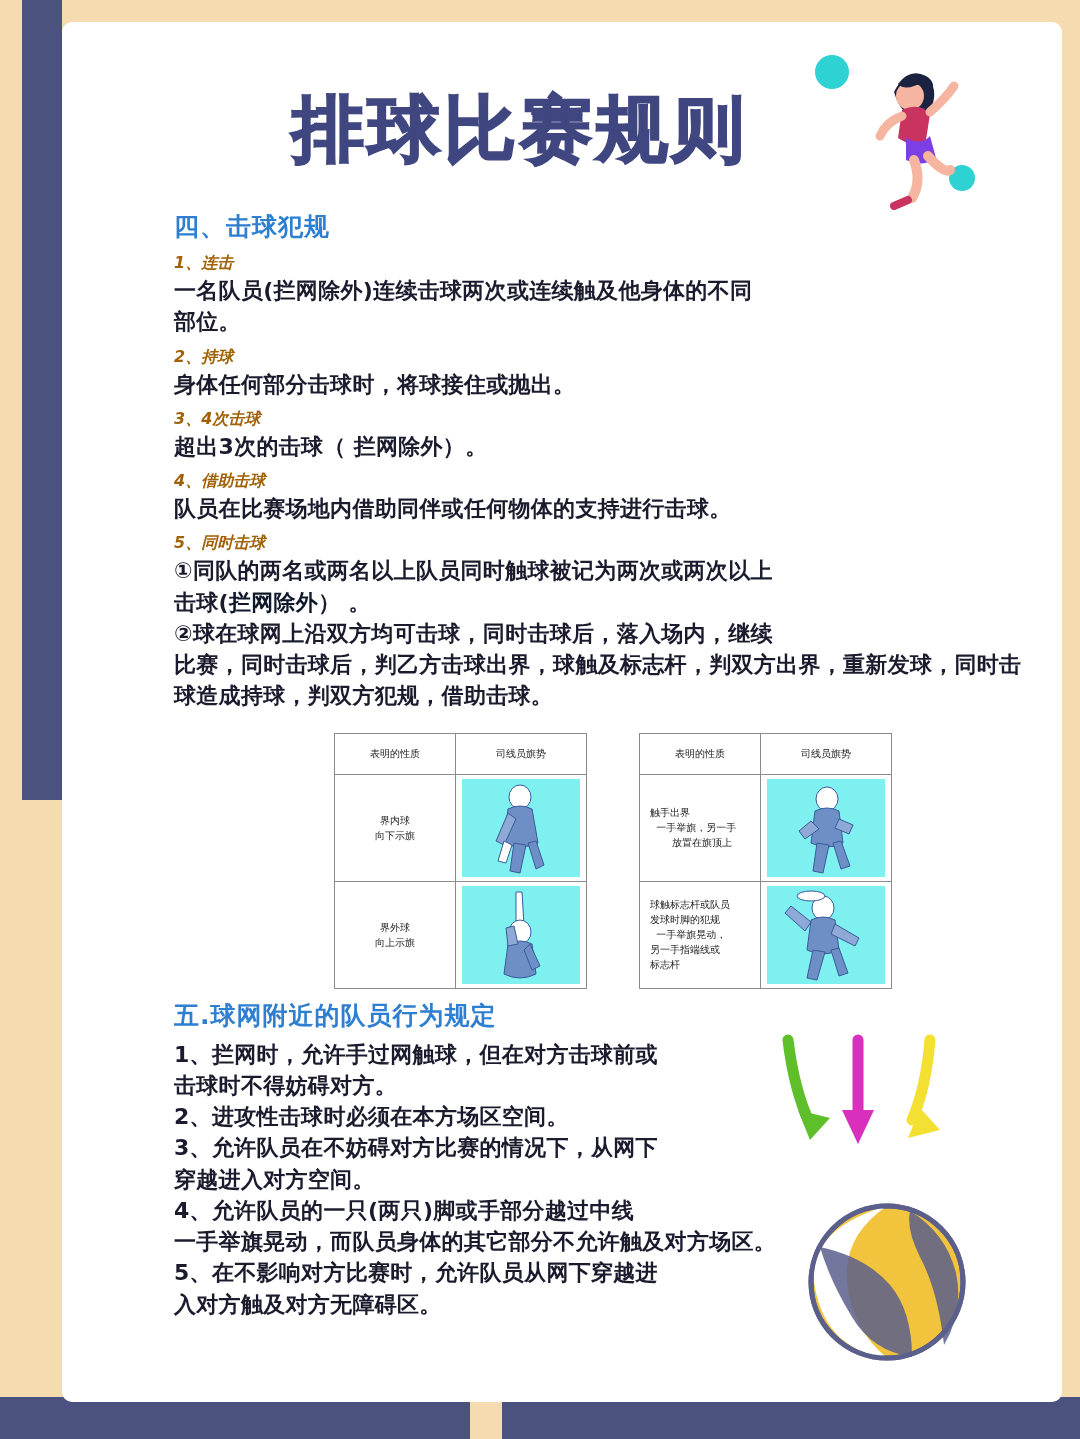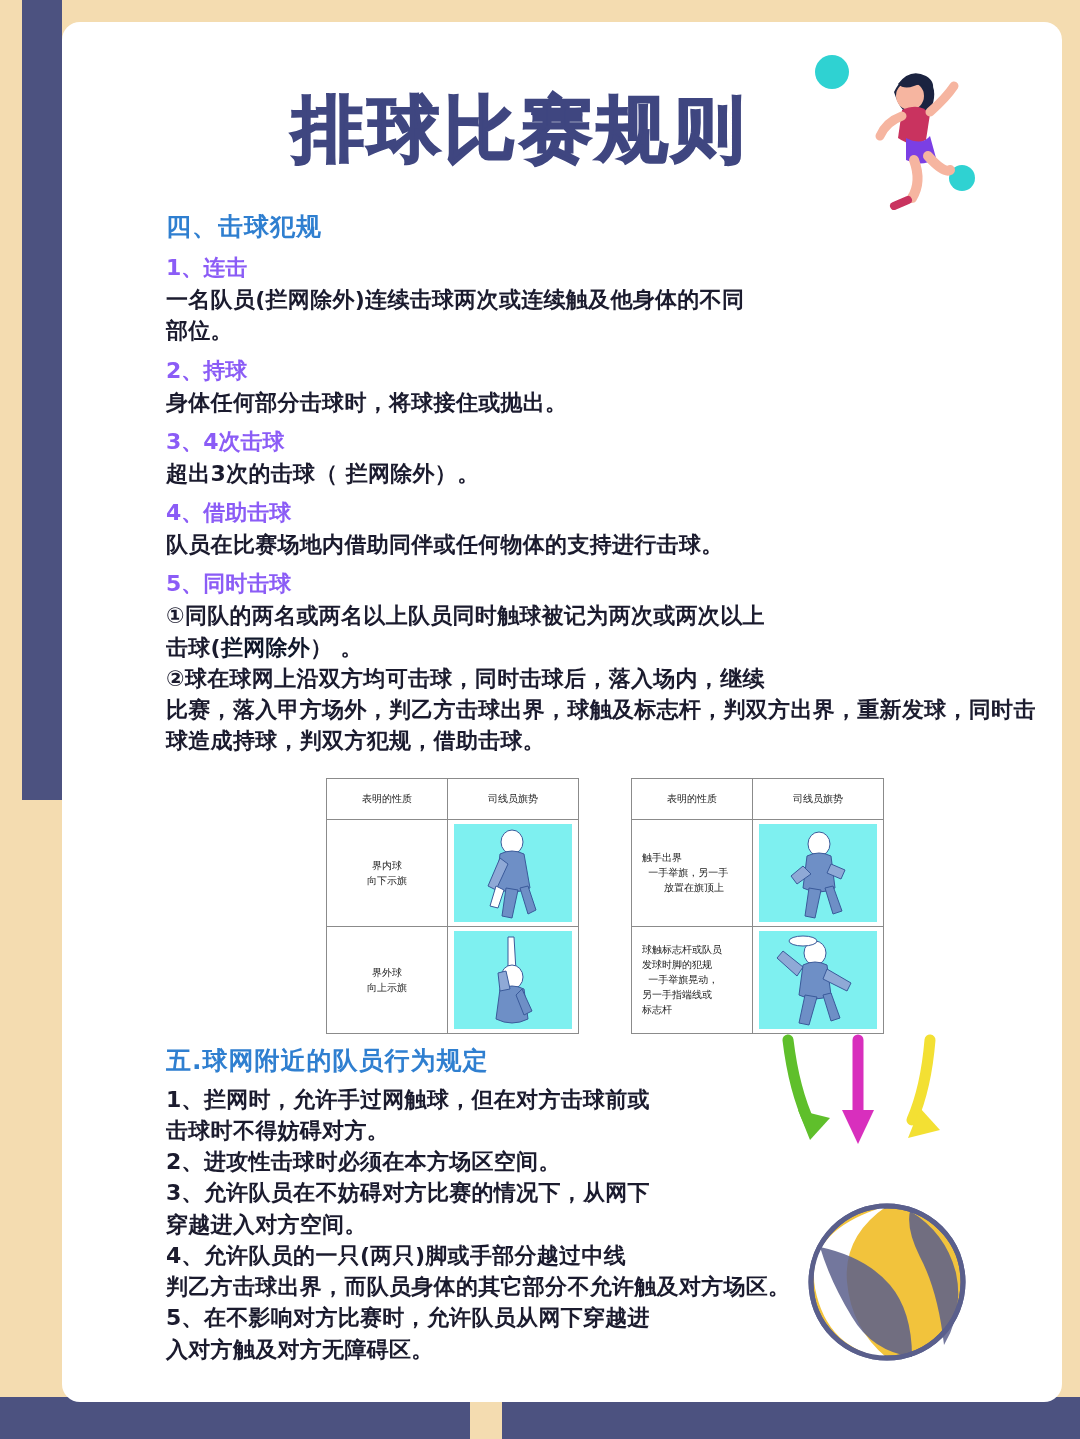--- a/index.html
+++ b/index.html
@@ -21,45 +21,45 @@
     position:absolute;left:0;bottom:0;width:470px;height:42px;background:#4c5280;
   }
   .bg-navy-bottom2{
     position:absolute;left:470px;bottom:0;width:32px;height:42px;background:#f4dcb0;
   }
   .bg-navy-bottom3{
     position:absolute;left:502px;bottom:0;width:578px;height:42px;background:#4c5280;
   }
   .card{
     position:absolute;left:62px;top:22px;width:1000px;height:1380px;
-    background:#ffffff;border-radius:18px;
+    background:#ffffff;border-radius:10px;
     overflow:hidden;
   }
   
   .title-wrap{
     position:relative;height:150px;
   }
   .title{
     position:absolute;left:230px;top:60px;
     font-size:72px;font-weight:bold;color:#3f4680;
     letter-spacing:4px;
     -webkit-text-stroke:2px #3f4680;
     font-family:"DejaVu Sans","Liberation Sans",sans-serif;
   }
   .player-illo{
     position:absolute;right:80px;top:28px;width:180px;height:160px;
   }
   .content{
-    position:absolute;left:104px;top:188px;width:880px;
+    position:absolute;left:112px;top:188px;width:880px;
   }
   h2.section{
     color:#2f7fd0;font-size:25px;font-weight:bold;margin:0 0 8px 0;letter-spacing:1px;
   }
   .sub{
-    color:#8b5cf6;font-size:22px;font-weight:bold;margin:10px 0 2px 0;
+    color:#a16207;font-size:16px;font-weight:bold;margin:10px 0 2px 0;font-style:italic;
   }
   p.body{
     color:#1b1b2e;font-size:22px;font-weight:bold;margin:2px 0;line-height:1.33;
     letter-spacing:0.3px;
   }
   .red{color:#0f172a;}
   
   .flag-tables{
     display:flex;gap:0px;margin:22px 0 10px 160px;
   }
@@ -136,21 +136,21 @@
 
     <div class="sub">4、借助击球</div>
     <p class="body">队员在比赛场地内借助同伴或任何物体的支持进行击球。</p>
 
     <div class="sub">5、同时击球</div>
     <p class="body">①同队的两名或两名以上队员同时触球被记为两次或两次以上</p>
     <p class="body">
       <span>击球(</span><span class="red">拦网除外</span><span>） 。</span>
     </p>
     <p class="body">②球在球网上沿双方均可击球，同时击球后，落入场内，继续</p>
-    <p class="body">比赛，落入甲方场外，判乙方击球出界，球触及标志杆，判双方出界，重新发球，同时击</p>
+    <p class="body">比赛，同时击球后，判乙方击球出界，球触及标志杆，判双方出界，重新发球，同时击</p>
     <p class="body">球造成持球，判双方犯规，借助击球。</p>
 
     <div class="flag-tables">
 
       <table class="ftable">
         <tbody>
             <tr>
           <th class="col-desc">表明的性质</th>
           <th class="col-pic">司线员旗势</th>
         </tr>
@@ -244,21 +244,21 @@
 
     </div>
 
     <h2 class="section section5">五.球网附近的队员行为规定</h2>
     <p class="body">1、拦网时，允许手过网触球，但在对方击球前或</p>
     <p class="body">击球时不得妨碍对方。</p>
     <p class="body">2、进攻性击球时必须在本方场区空间。</p>
     <p class="body">3、允许队员在不妨碍对方比赛的情况下，从网下</p>
     <p class="body">穿越进入对方空间。</p>
     <p class="body">4、允许队员的一只(两只)脚或手部分越过中线</p>
-    <p class="body">判乙方击球出界，而队员身体的其它部分不允许触及对方场区。</p>
+    <p class="body">一手举旗晃动，而队员身体的其它部分不允许触及对方场区。</p>
     <p class="body">5、在不影响对方比赛时，允许队员从网下穿越进</p>
     <p class="body">入对方触及对方无障碍区。</p>
 
   </div>
 
   <svg class="arrows" viewBox="0 0 200 130">
     <g>
       <path d="M16 6 q6 50 22 84" stroke="#5fbf2b" stroke-width="11" fill="none" stroke-linecap="round"></path>
       <path d="M26 76 l12 30 l20 -22z" fill="#5fbf2b"></path>
     </g>

